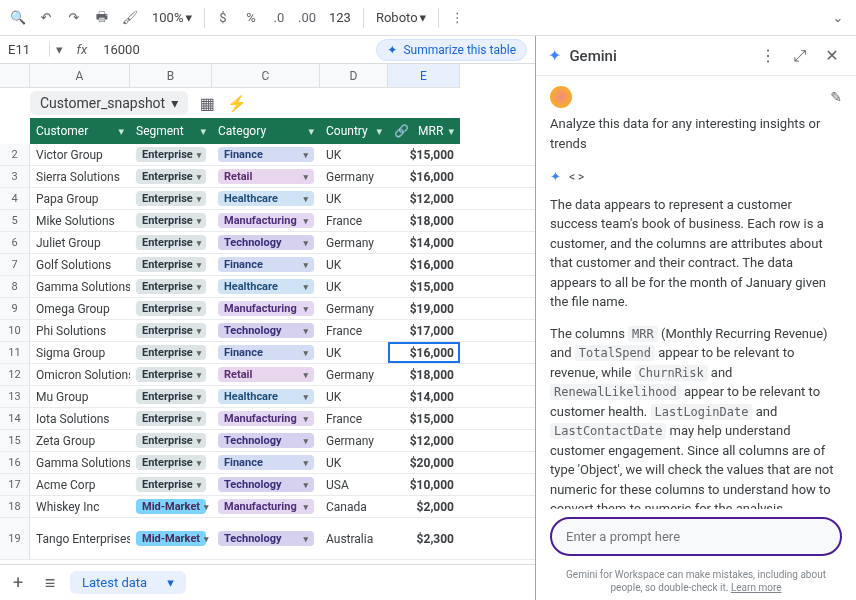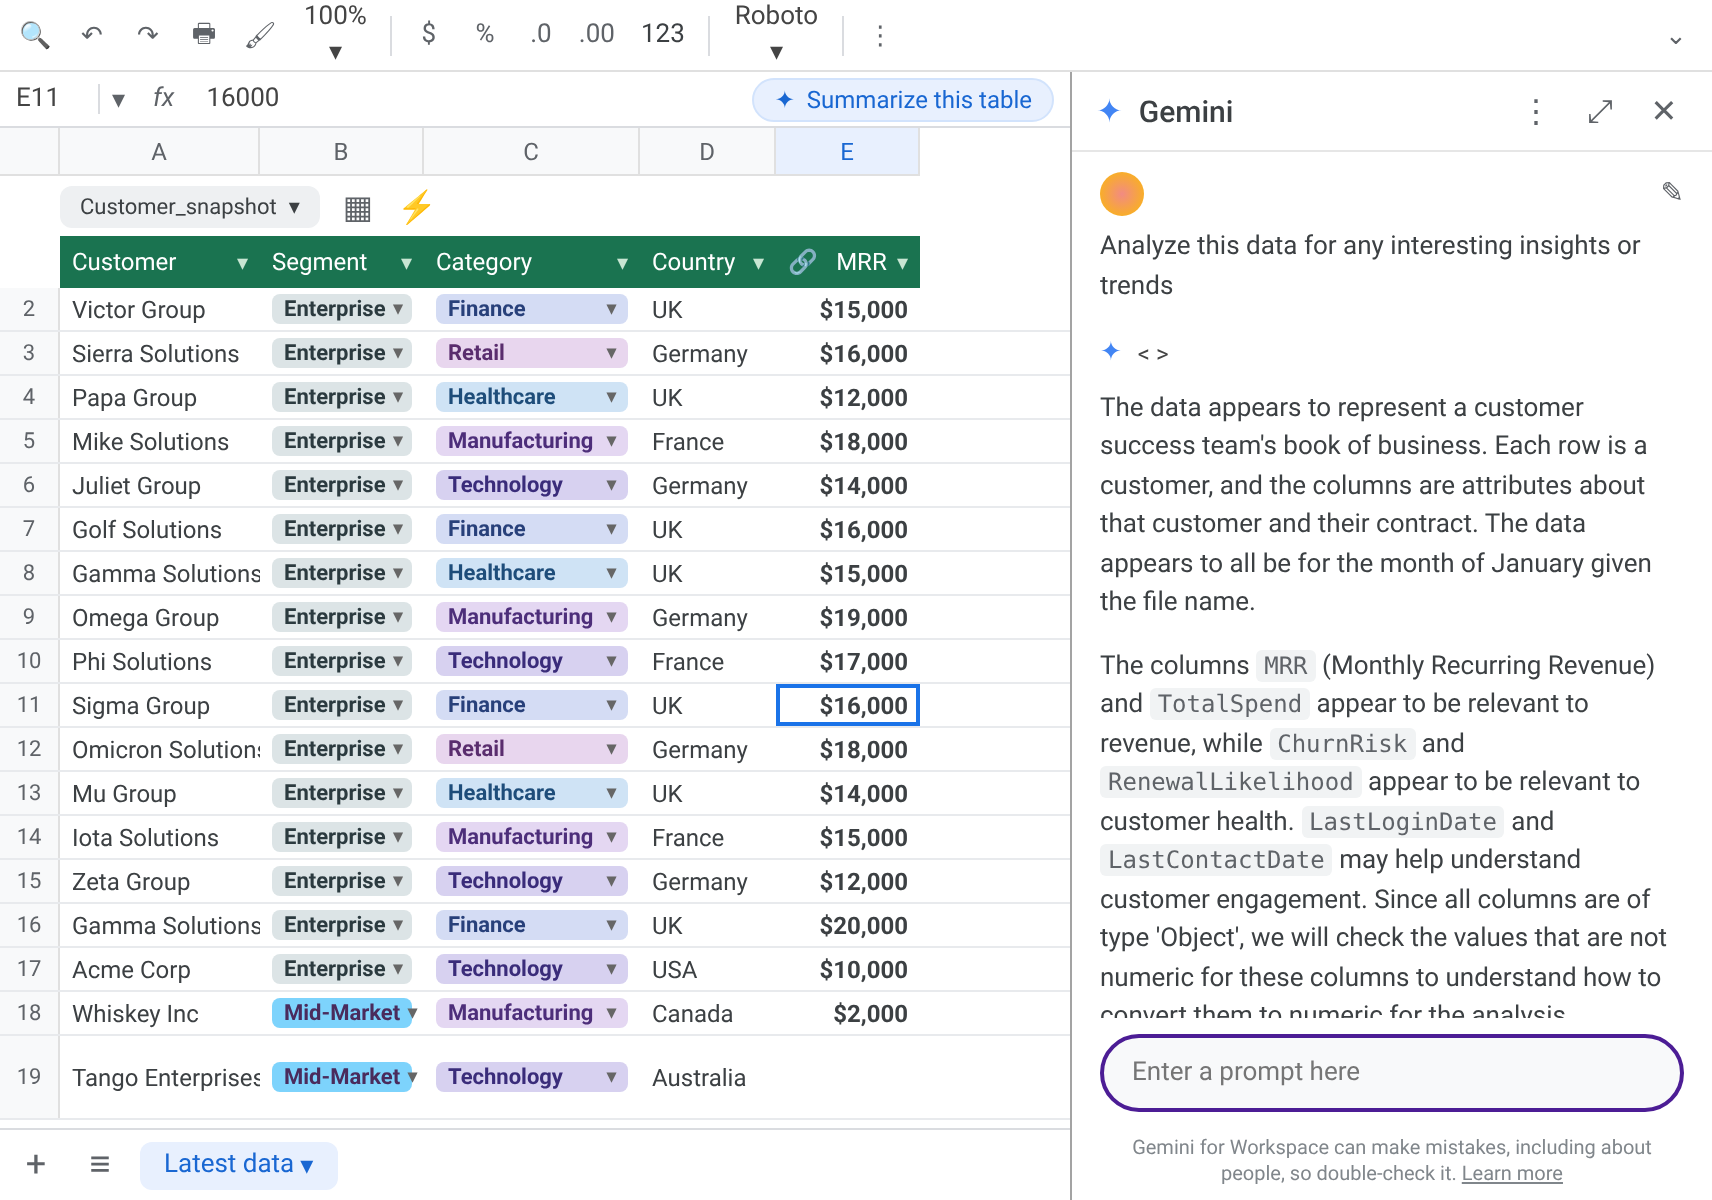--- a/index.html
+++ b/index.html
@@ -1,34 +1,34 @@
 <!DOCTYPE html>
 <html><head>
 <meta charset="utf-8">
 <style>
 * { margin: 0; padding: 0; box-sizing: border-box; font-family: Roboto, Arial, sans-serif; }
 body { width: 856px; height: 600px; background: #fff; overflow: hidden; display: flex; flex-direction: column; }
 .toolbar { height: 36px; display: flex; align-items: center; padding: 0 8px; gap: 8px; border-bottom: 1px solid #e0e0e0; font-size: 13px; color: #444; }
 .tb-icon { width: 20px; height: 20px; display: flex; align-items: center; justify-content: center; color: #5f6368; cursor: pointer; }
 .tb-sep { width: 1px; height: 20px; background: #dadce0; }
 .tb-text { font-size: 13px; color: #3c4043; padding: 2px 4px; }
-.tb-dropdown { display: flex; align-items: center; gap: 2px; padding: 2px 4px; cursor: pointer; flex-direction: column; }
+.tb-dropdown { display: flex; align-items: center; gap: 2px; padding: 2px 4px; cursor: pointer; }
 .main { flex: 1; display: flex; overflow: hidden; }
 .sheet-area { flex: 1; display: flex; flex-direction: column; border-right: 1px solid #a3a3a3; overflow: hidden; }
 .formula-row { height: 28px; display: flex; align-items: center; border-bottom: 1px solid #dadce0; font-size: 13px; }
 .name-box { width: 50px; padding: 0 8px; color: #444; border-right: 1px solid #dadce0; }
 .fx-icon { padding: 0 8px; color: #5f6368; font-style: italic; }
 .formula-val { flex: 1; padding: 0 8px; color: #444; }
 .summarize-chip { margin-left: auto; margin-right: 8px; background: #e8f0fe; color: #1967d2; border: 1px solid #d2e3fc; border-radius: 14px; padding: 3px 10px; font-size: 12px; display: flex; align-items: center; gap: 6px; cursor: pointer; }
 .col-headers { display: flex; height: 24px; font-size: 12px; color: #5f6368; }
 .row-header-corner { width: 30px; background: #f8f9fa; border-right: 1px solid #e0e0e0; border-bottom: 1px solid #e0e0e0; }
 .col-header { background: #f8f9fa; border-right: 1px solid #e0e0e0; border-bottom: 1px solid #e0e0e0; display: flex; align-items: center; justify-content: center; }
 .col-a { width: 100px; } .col-b { width: 82px; } .col-c { width: 108px; } .col-d { width: 68px; } .col-e { width: 72px; }
 .snapshot-bar { height: 30px; display: flex; align-items: center; padding-left: 30px; gap: 8px; background: #fff; }
-.snapshot-chip { background: #eef0f2; border-radius: 6px; padding: 4px 10px; font-size: 11px; color: #3c4043; display: flex; align-items: center; gap: 6px; cursor: pointer; }
+.snapshot-chip { background: #eef0f2; border-radius: 6px; padding: 4px 10px; font-size: 14px; color: #3c4043; display: flex; align-items: center; gap: 6px; cursor: pointer; }
 .snapshot-icon { width: 22px; height: 22px; display: flex; align-items: center; justify-content: center; color: #5f6368; cursor: pointer; }
 .table-header-row { display: flex; height: 26px; }
 .th-cell { background: #1a7350; color: #fff; font-size: 12px; font-weight: 400; display: flex; align-items: center; justify-content: space-between; padding: 0 6px; }
 .th-arrow { color: #c8e6d3; font-size: 11px; }
 .row-num-col { width: 30px; }
 .grid-body { flex: 1; overflow-y: auto; overflow-x: hidden; }
 .data-row { display: flex; height: 22px; border-bottom: 1px solid #e8eaed; }
 .row-num { width: 30px; font-size: 11px; color: #5f6368; background: #f8f9fa; border-right: 1px solid #e0e0e0; display: flex; align-items: center; justify-content: center; }
 .cell { font-size: 12px; color: #3c4043; padding: 0 6px; display: flex; align-items: center; overflow: hidden; white-space: nowrap; }
 .cell-e { justify-content: flex-end; font-weight: bold; }
@@ -37,21 +37,21 @@
 .seg-Enterprise { background: #dce4e6; color: #2b3a3f; }
 .seg-Mid-Market { background: #7dd3fc; color: #4a2b5c; }
 .cat-Finance { background: #d4dcf4; color: #28407a; }
 .cat-Retail { background: #e8d6ee; color: #5a2d6e; }
 .cat-Healthcare { background: #cfe3f5; color: #1e4d7a; }
 .cat-Manufacturing { background: #e4d7f2; color: #4d2e7a; }
 .cat-Technology { background: #d7d1f0; color: #3a2c7a; }
 .selected-cell { outline: 2px solid #1a73e8; outline-offset: -2px; }
 .bottom-tabs { height: 36px; display: flex; align-items: center; border-top: 1px solid #dadce0; padding: 0 6px; gap: 8px; }
 .tab-add, .tab-list { width: 24px; height: 24px; display: flex; align-items: center; justify-content: center; color: #5f6368; cursor: pointer; font-size: 18px; }
-.sheet-tab { background: #e8f0fe; color: #1967d2; padding: 4px 12px; border-radius: 6px; font-size: 13px; display: flex; align-items: center; gap: 3px; cursor: pointer; }
+.sheet-tab { background: #e8f0fe; color: #1967d2; padding: 4px 12px; border-radius: 6px; font-size: 13px; display: flex; align-items: center; gap: 20px; cursor: pointer; }
 .gemini-panel { width: 320px; display: flex; flex-direction: column; background: #fff; }
 .gem-header { height: 40px; display: flex; align-items: center; padding: 0 12px; gap: 8px; border-bottom: 1px solid #e6e6e6; }
 .gem-star { color: #4285f4; font-size: 16px; }
 .gem-title { font-size: 15px; font-weight: 500; color: #3c4043; flex: 1; }
 .gem-icon { width: 24px; height: 24px; display: flex; align-items: center; justify-content: center; color: #5f6368; cursor: pointer; font-size: 16px; }
 .gem-body { flex: 1; padding: 10px 14px; overflow-y: auto; font-size: 13px; color: #3c4043; line-height: 1.5; }
 .gem-avatar { width: 22px; height: 22px; border-radius: 50%; background: radial-gradient(#f28b82,#fbbc04); display: inline-block; }
 .gem-edit-row { display: flex; align-items: center; gap: 10px; margin-bottom: 6px; }
 .gem-pencil { margin-left: auto; font-size: 14px; color: #5f6368; cursor: pointer; }
 .gem-prompt { color: #3c4043; margin-bottom: 14px; font-size: 13px; }
@@ -359,20 +359,21 @@
         <div class="data-row" style="height: 42px;">
           <div class="row-num">19</div>
           <div class="cell col-a">Tango Enterprises</div>
           <div class="cell col-b">
             <span class="pill seg-Mid-Market">Mid-Market<span class="pill-caret">▾</span></span>
           </div>
           <div class="cell col-c">
             <span class="pill cat-Technology">Technology<span class="pill-caret">▾</span></span>
           </div>
           <div class="cell col-d">Australia</div>
+          <div class="cell col-e cell-e">$2,300</div>
         </div>
       </div>
 
     <div class="bottom-tabs">
       <div class="tab-add">+</div>
       <div class="tab-list">≡</div>
       <div class="sheet-tab">
         <span>Latest data</span>
         <span>▾</span>
       </div>

